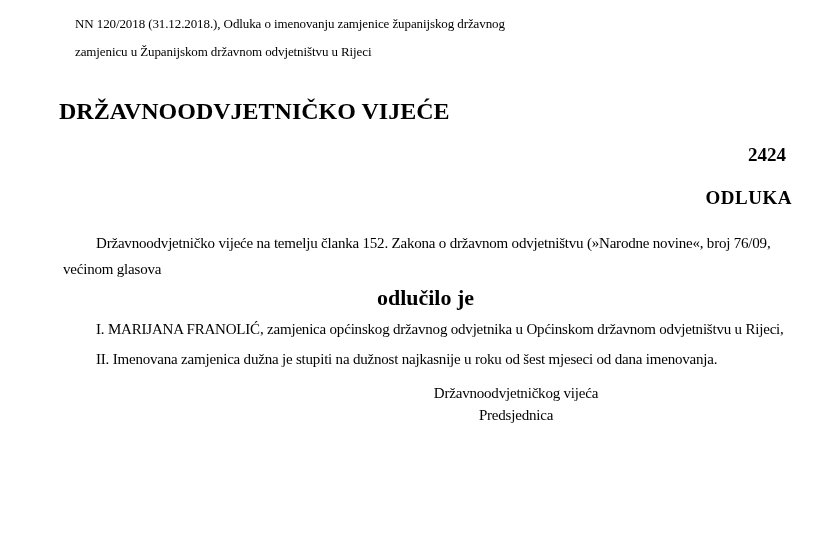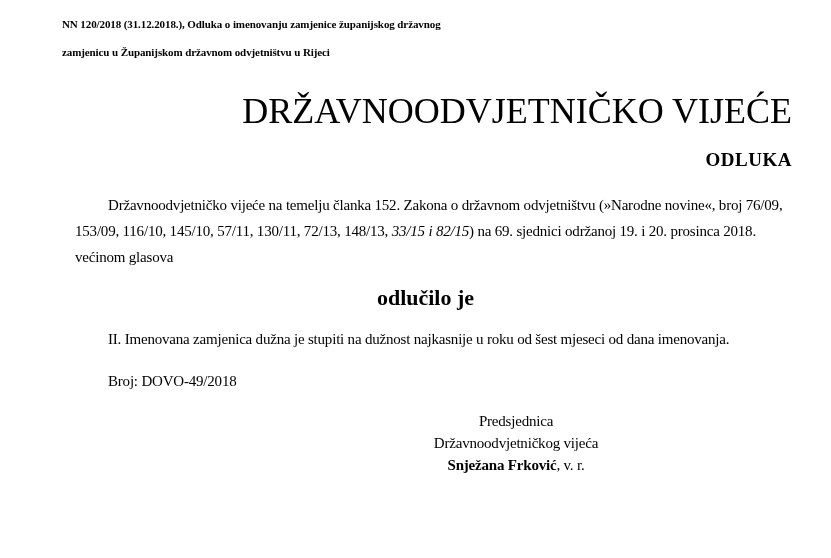--- a/index.html
+++ b/index.html
@@ -16,34 +16,34 @@
   }
   .page {
     box-sizing: border-box;
     width: 831px;
     height: 558px;
     padding: 10px 39px 0 59px;
     background: #ffffff;
   }
   
   .masthead {
-    margin: 0 0 0 3px;
-    font-size: 11px;
+    margin: 0 0 0 16px;
+    font-size: 13px;
     line-height: 28px;
-    font-weight: bold;
+    font-weight: normal;
     letter-spacing: -0.1px;
   }
   .masthead .mh-line { display: block; }
   
   .institution {
     margin: 28px 0 0 0;
-    font-size: 36px;
+    font-size: 24px;
     line-height: 34px;
-    font-weight: normal;
-    text-align: right;
+    font-weight: bold;
+    text-align: left;
     letter-spacing: 0;
   }
   
   .doc-number {
     margin: 16px 0 0 0;
     padding-right: 6px;
     text-align: right;
     font-size: 19px;
     line-height: 22px;
     font-weight: bold;
@@ -51,21 +51,21 @@
   
   .doc-title {
     margin: 20px 0 0 0;
     text-align: right;
     font-size: 19px;
     line-height: 24px;
     font-weight: bold;
     letter-spacing: 0.5px;
   }
   
-  .para { margin: 16px; }
+  .para { margin: 4px; }
   .para.intro  { margin-top: 20px; }
   .para.point1 { margin-top: 6px; }
   .line {
     display: block;
     font-size: 15px;
     line-height: 26px;
     letter-spacing: -0.2px;
     white-space: nowrap;
   }
   .line.indent { text-indent: 33px; }
@@ -97,42 +97,39 @@
 
 <div class="page">
 
   <header class="masthead">
     <span class="mh-line">NN 120/2018 (31.12.2018.), Odluka o imenovanju zamjenice županijskog državnog</span>
     <span class="mh-line">zamjenicu u Županijskom državnom odvjetništvu u Rijeci</span>
   </header>
 
   <h1 class="institution">DRŽAVNOODVJETNIČKO VIJEĆE</h1>
 
+  <div class="doc-number">2424</div>
 
   <h2 class="doc-title">ODLUKA</h2>
 
   <div class="para intro">
     <span class="line indent">Državnoodvjetničko vijeće na temelju članka 152. Zakona o državnom odvjetništvu (»Narodne novine«, broj 76/09,</span>
-    <span class="line"><span>153/09, 116/10, 145/10, 57/11, 130/11, 72/13, 148/13, </span><span class="italic">33/15 i 82/15</span><span>) na 69. sjednici održanoj 19. i 20. prosinca 2018.</span></span>
     <span class="line">većinom glasova</span>
   </div>
 
   <p class="decision">odlučilo je</p>
 
   <div class="para point1">
+    <span class="line indent">I. MARIJANA FRANOLIĆ, zamjenica općinskog državnog odvjetnika u Općinskom državnom odvjetništvu u Rijeci,</span>
   </div>
 
   <div class="para">
     <span class="line indent">II. Imenovana zamjenica dužna je stupiti na dužnost najkasnije u roku od šest mjeseci od dana imenovanja.</span>
   </div>
 
-  <div class="para">
-    <span class="line indent">Broj: DOVO-49/2018</span>
-  </div>
 
 
   <div class="signature">
+    <p>Državnoodvjetničkog vijeća</p>
     <p>Predsjednica</p>
-    <p>Državnoodvjetničkog vijeća</p>
-    <p class="sig-name-line"><strong>Snježana Frković</strong><span>, v. r.</span></p>
   </div>
 
 </div>
 
 </body></html>

